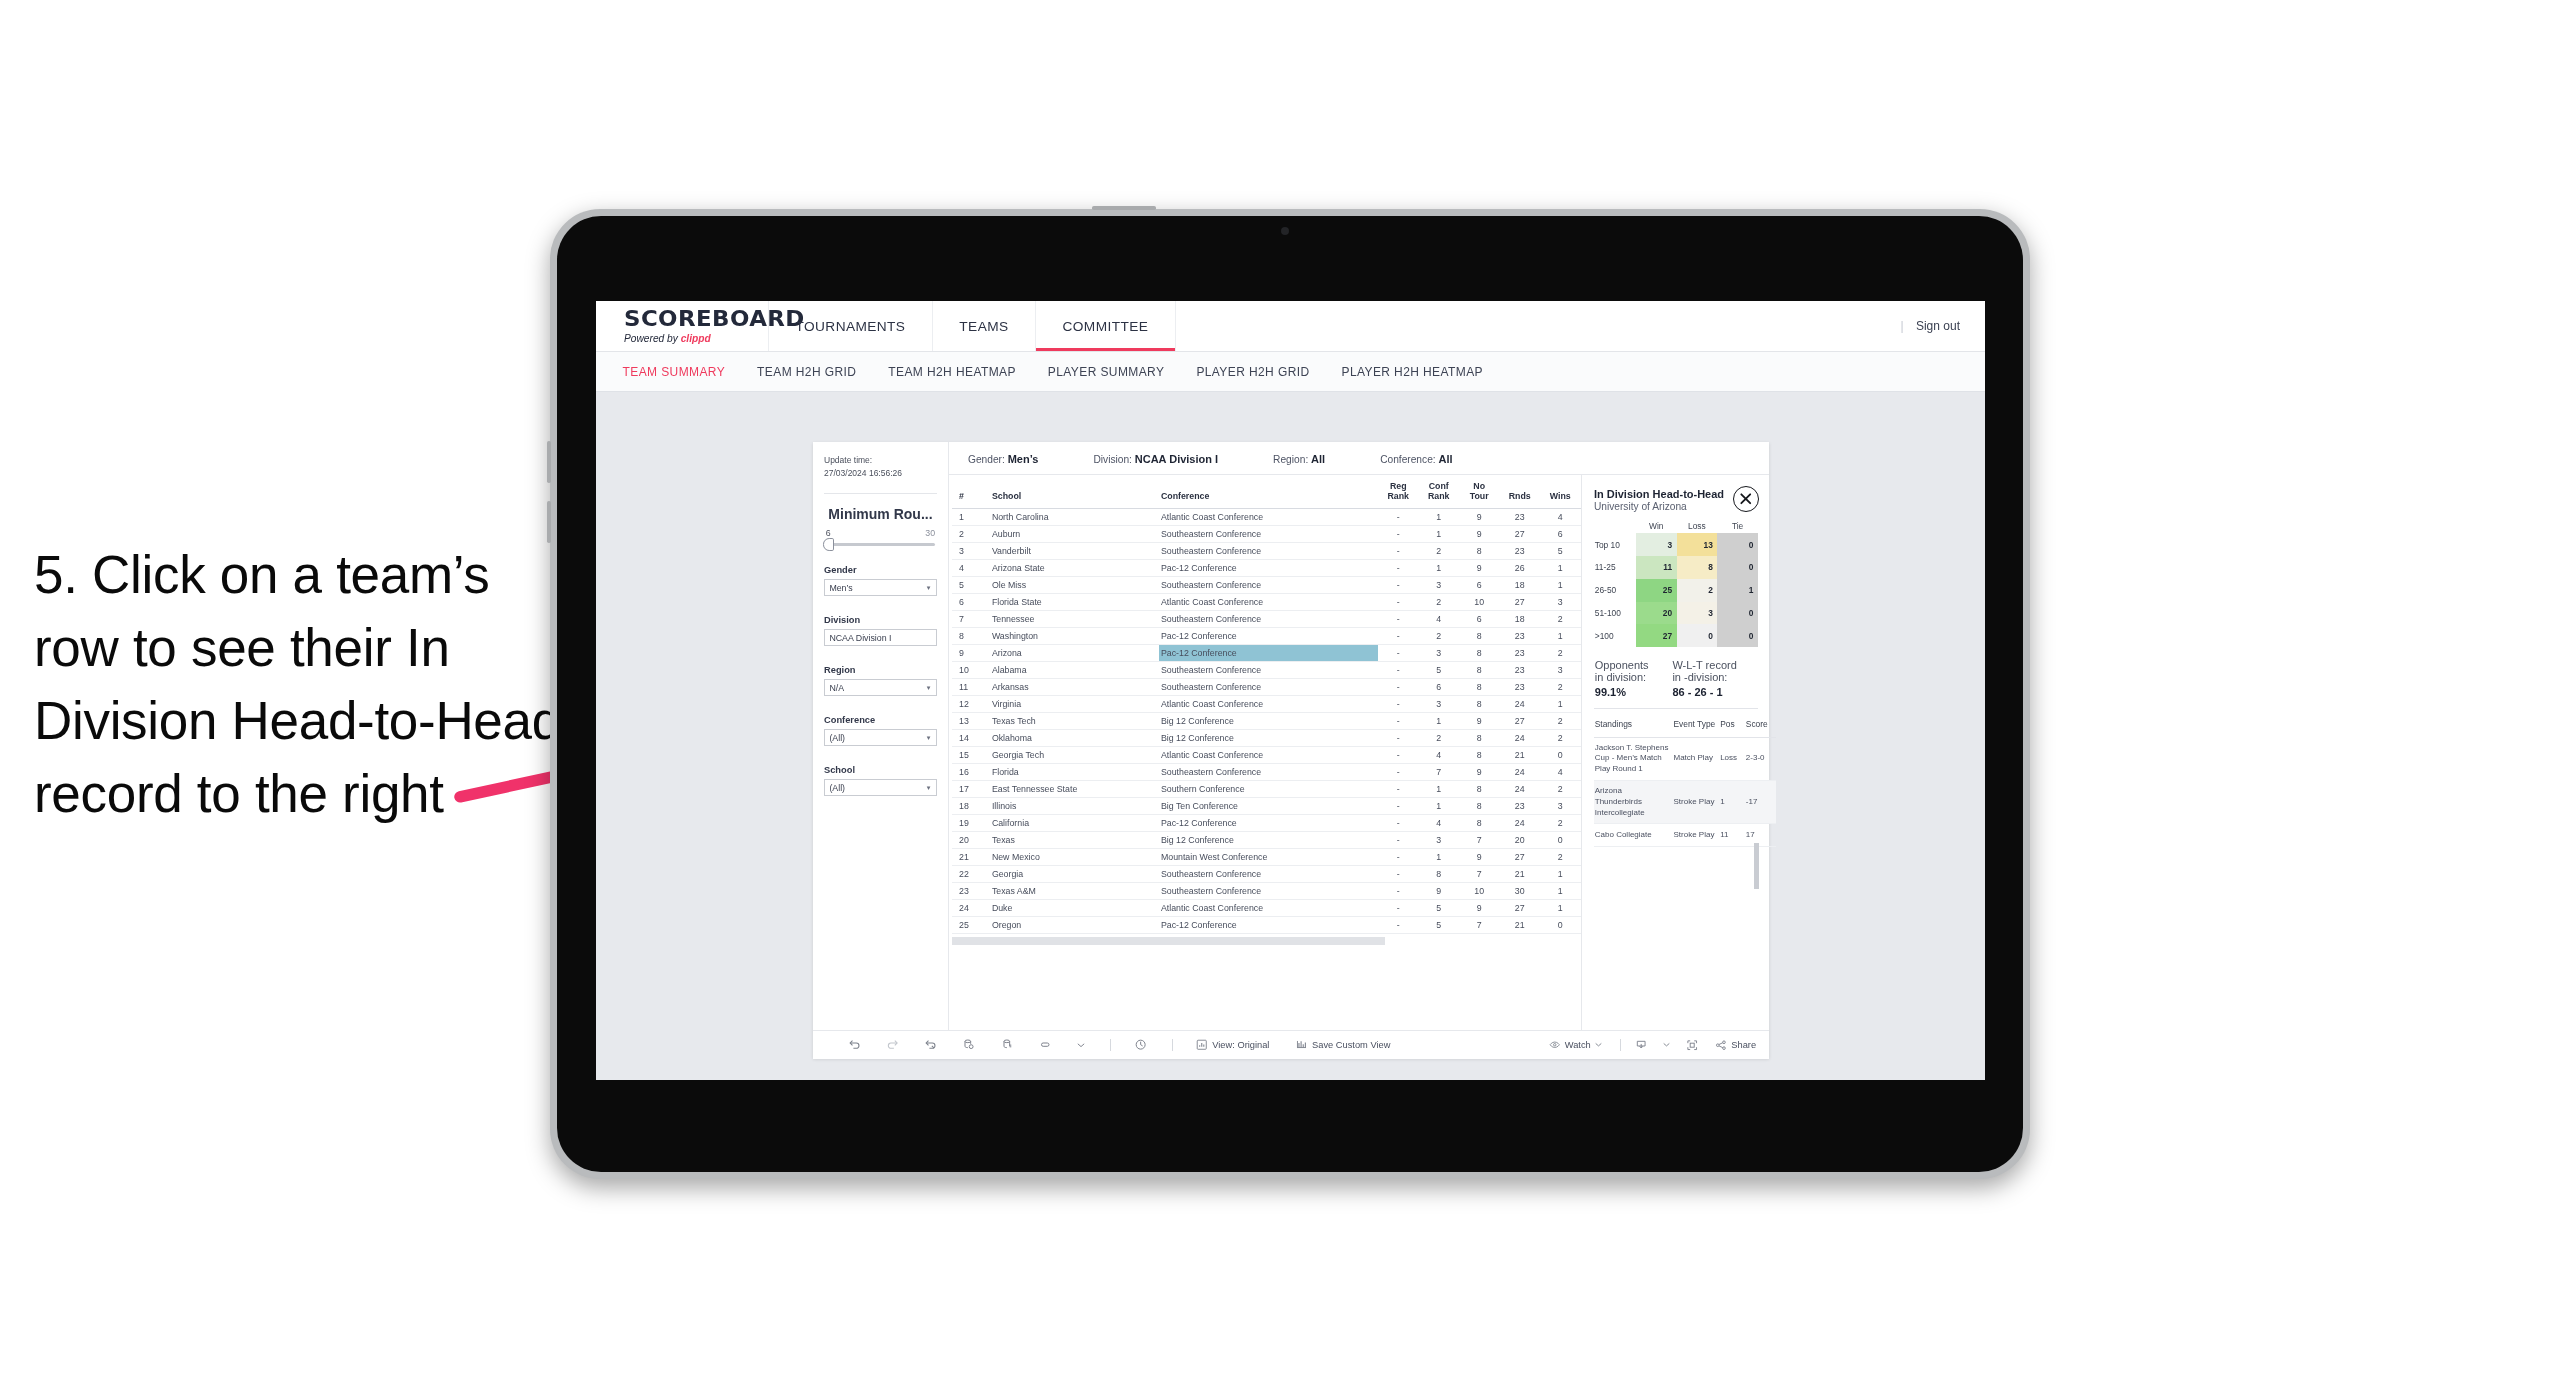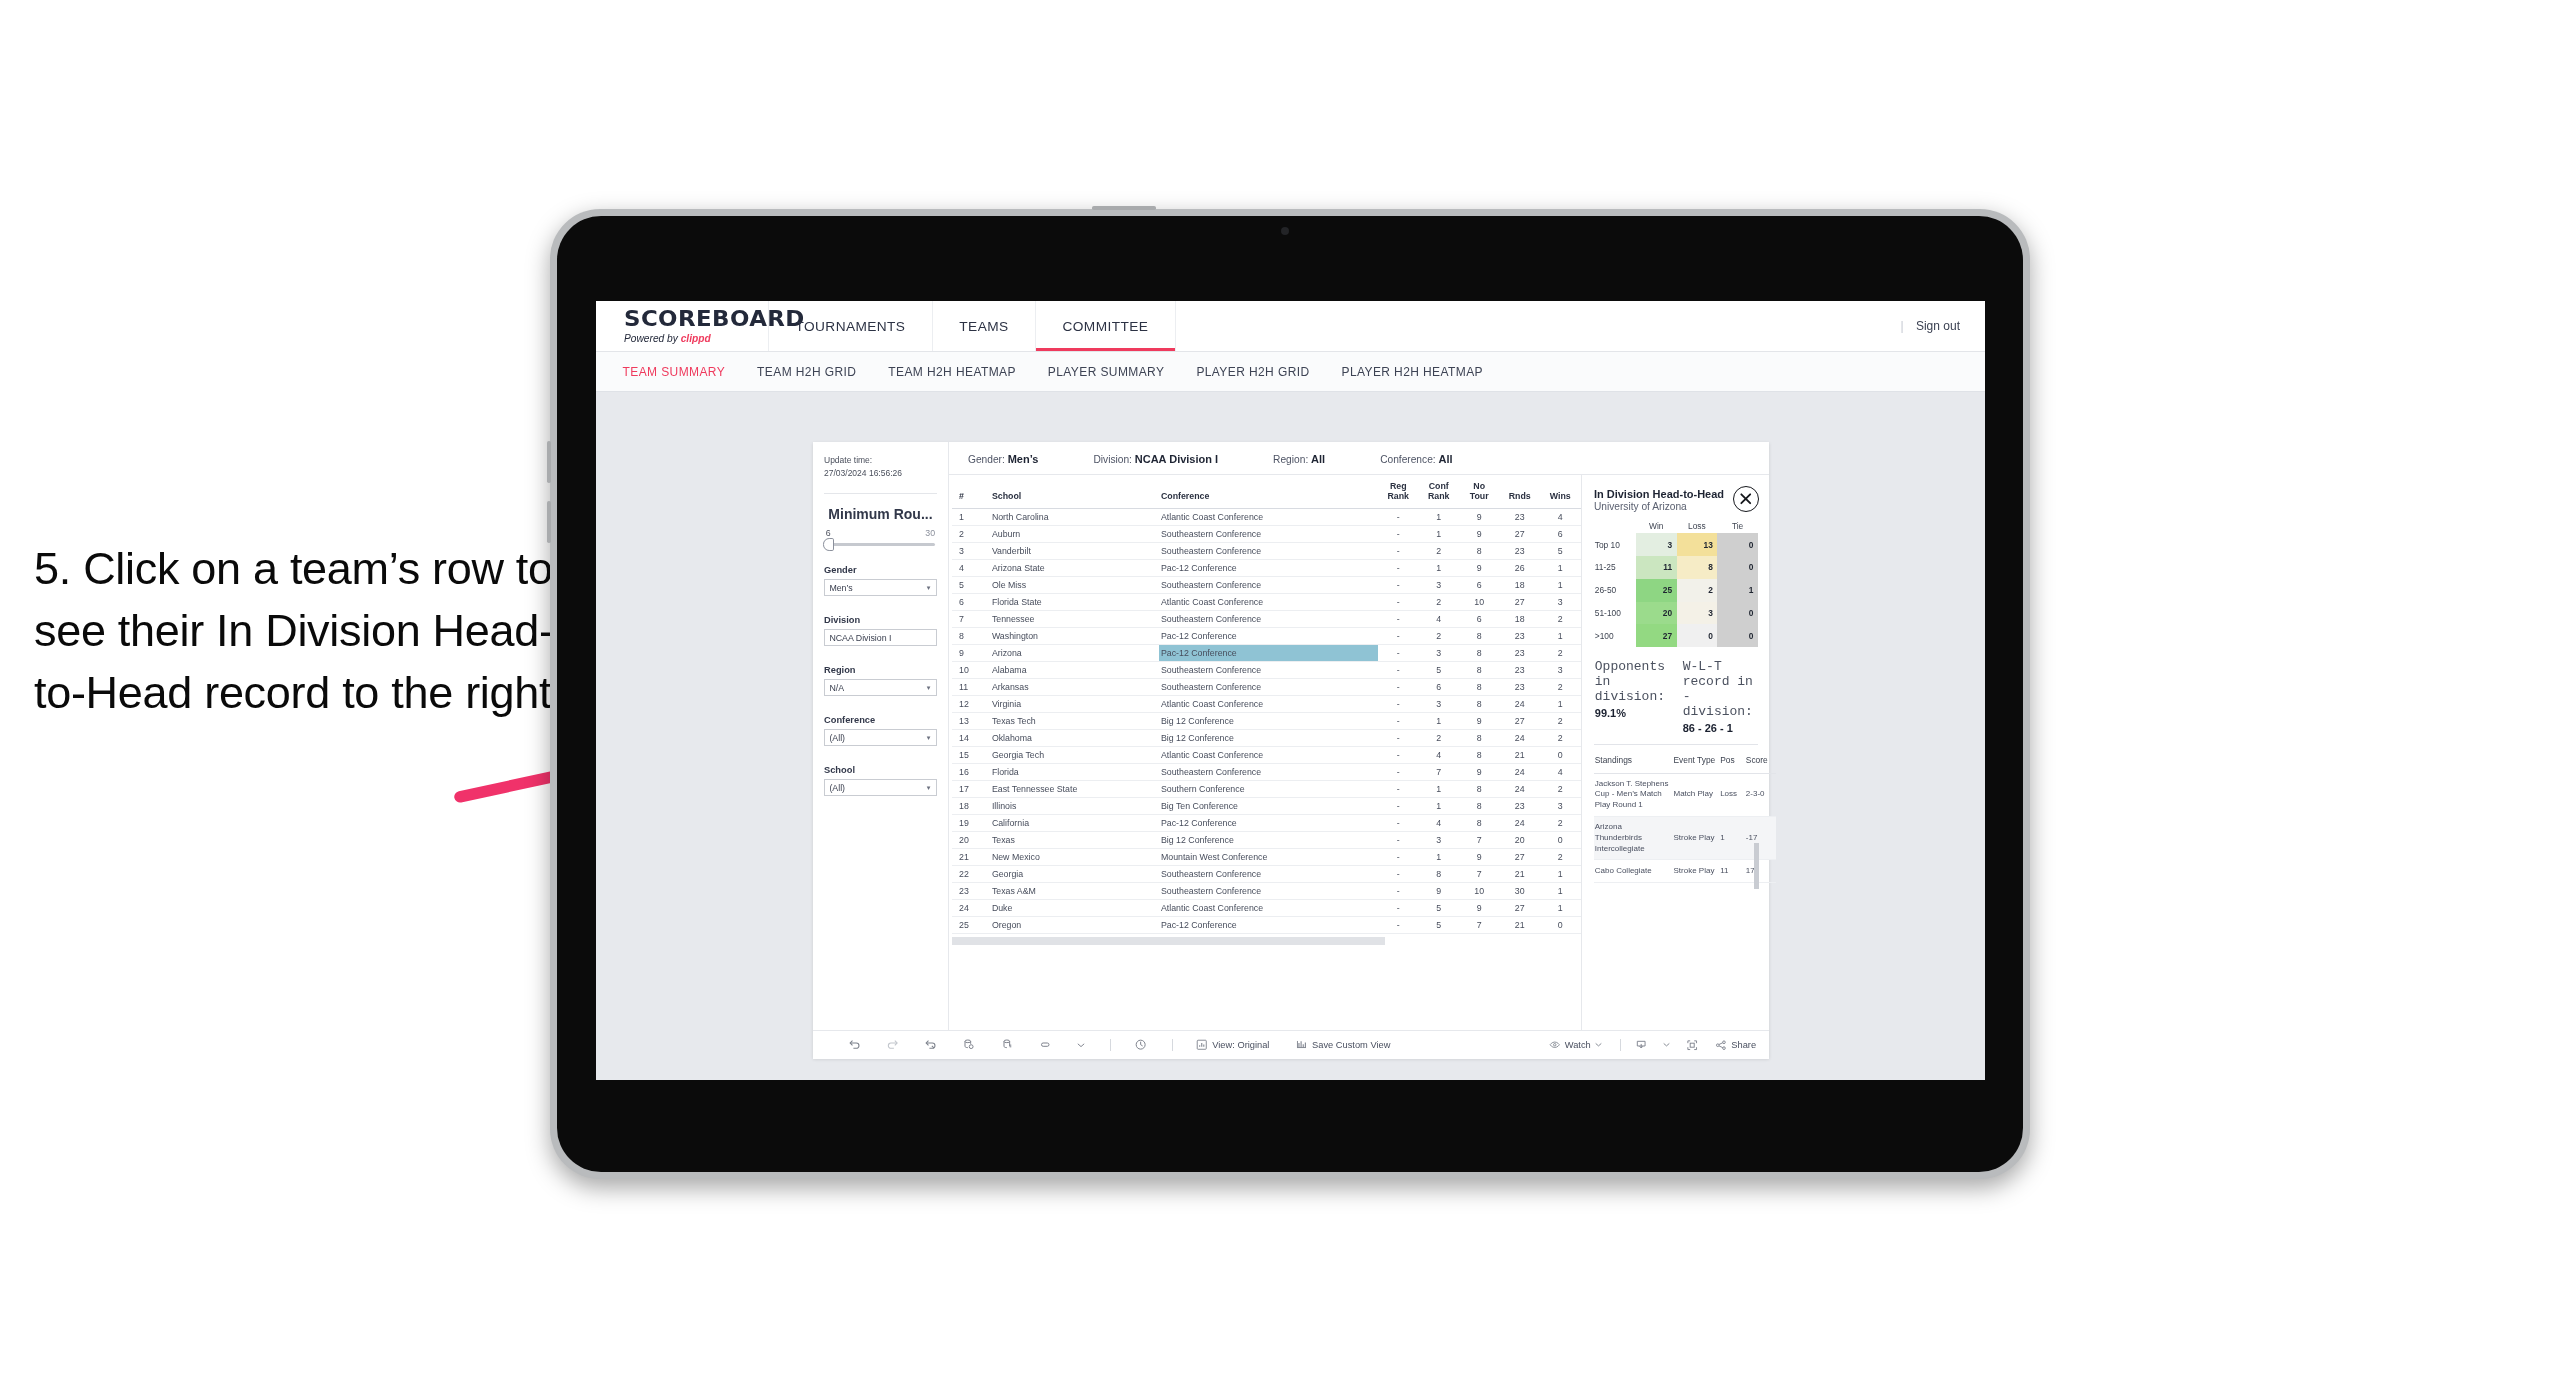--- a/index.html
+++ b/index.html
@@ -5,21 +5,21 @@
   html,body{margin:0;padding:0;}
   body{
     width:2576px;height:1386px;background:#ffffff;
     font-family:"Liberation Sans",sans-serif;
     overflow:hidden;position:relative;
   }
 
   
   #annotation{
     position:absolute;left:34px;top:538px;width:531px;
-    font-size:45px;line-height:1.38;color:#0a0a0a;
+    font-size:53px;line-height:1.38;color:#0a0a0a;
     letter-spacing:-0.3px;
   }
 
   
   #arrow-svg{position:absolute;left:460px;top:655px;width:619px;height:204px;overflow:visible;}
 
   
   #tablet{
     position:absolute;left:550px;top:209px;width:1480px;height:970px;
     background:#b9bbbd;border-radius:50px;
@@ -151,21 +151,21 @@
   #close-btn svg{display:block;}
 
   table.h2h{width:100%;border-collapse:collapse;margin-top:8px;table-layout:fixed;}
   table.h2h th{font-size:8.4px;font-weight:400;color:#3f4552;text-align:center;padding-bottom:2.7px;}
   table.h2h th.rowh{width:40px;}
   table.h2h td{font-size:8.4px;color:#1f2531;text-align:right;padding:6.4px 4.4px;font-weight:700;}
   table.h2h td.rowh{text-align:left;font-weight:400;color:#3f4552;padding-left:0.9px;background:#fff;}
 
   #stats-row{display:flex;margin-top:11.5px;padding-left:0.9px;}
   .stat{margin-right:17.7px;}
-  .stat-l{font-size:13px;color:#4b515f;font-family:Liberation Mono, monospace;}
+  .stat-l{font-size:11px;color:#4b515f;}
   .stat-v{font-size:11px;font-weight:700;color:#1b2130;margin-top:3.5px;}
   #tourn-sep{height:0.9px;background:#e2e4e9;margin:9.7px 0 0 0;}
 
   table.tourn{width:100%;border-collapse:collapse;table-layout:fixed;margin-top:1.8px;}
   table.tourn th{
     font-size:8.4px;font-weight:400;color:#3d4350;text-align:left;
     padding:8px 1.8px 8px 0.9px;border-bottom:0.9px solid #e2e4e9;
   }
   table.tourn td{font-size:8px;color:#4a5060;padding:5.3px 1.8px 5.3px 0.9px;border-bottom:0.9px solid #edeff2;line-height:1.33;}
   table.tourn tr.alt td{background:#f4f5f7;}

